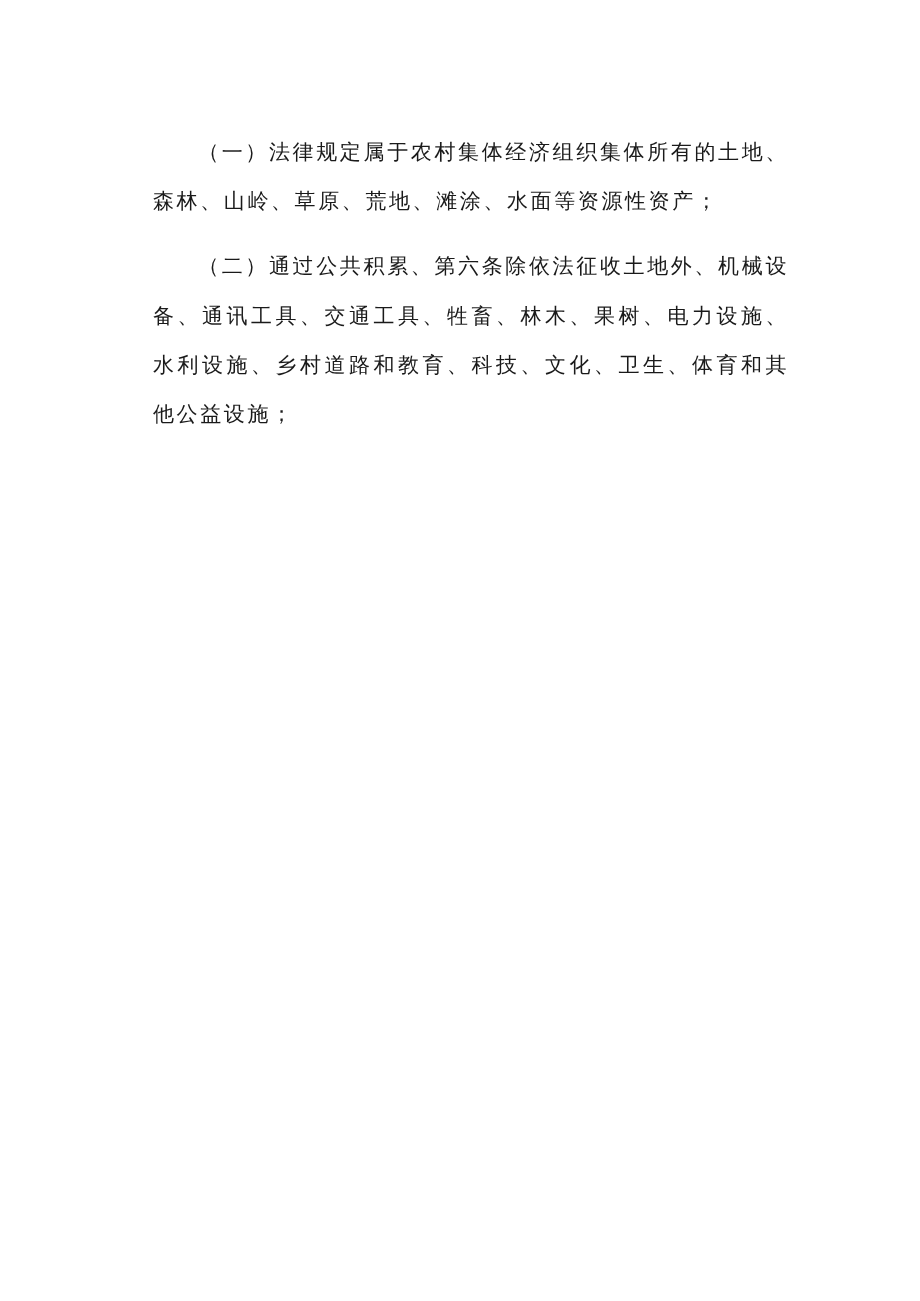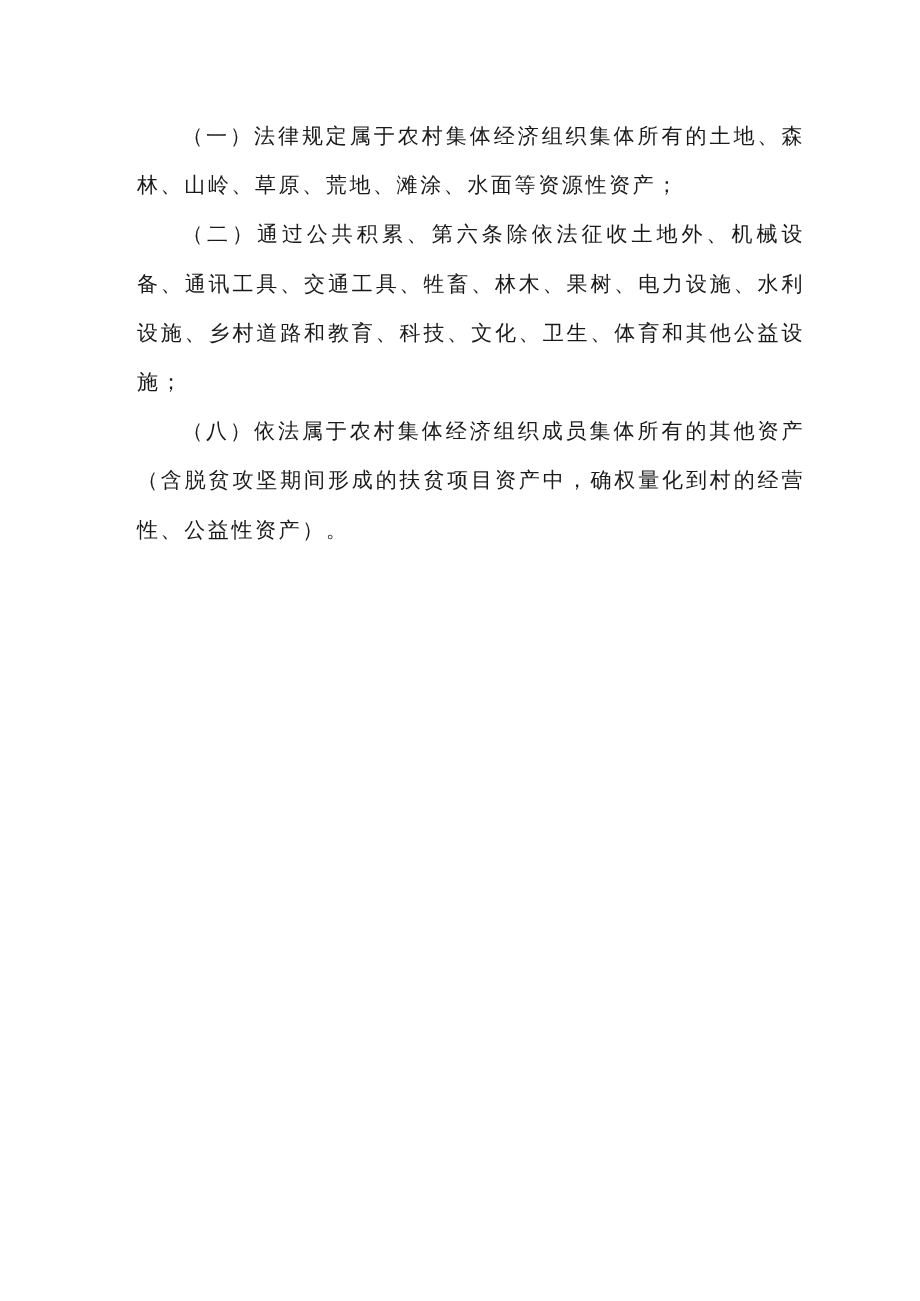--- a/index.html
+++ b/index.html
@@ -15,30 +15,29 @@
       font-family: "DejaVu Serif", "Liberation Serif", serif;
       color: #1a1a1a;
     }
     .page {
       position: absolute;
       left: 137px;
       top: 112px;
       width: 668px;
     }
     .para {
-      margin: 0;
+      margin: 16px;
       font-size: 21px;
       line-height: 49.2px;
       text-indent: 45px;
       letter-spacing: 2.6px;
       text-align: justify;
       text-justify: inter-character;
       word-break: break-all;
     }
   </style>
 </head>
 <body>
 
 <div class="page">
   <p class="para">（一）法律规定属于农村集体经济组织集体所有的土地、森林、山岭、草原、荒地、滩涂、水面等资源性资产；</p>
   <p class="para">（二）通过公共积累、第六条除依法征收土地外、机械设备、通讯工具、交通工具、牲畜、林木、果树、电力设施、水利设施、乡村道路和教育、科技、文化、卫生、体育和其他公益设施；</p>
-  <p class="para">（八）依法属于农村集体经济组织成员集体所有的其他资产（含脱贫攻坚期间形成的扶贫项目资产中，确权量化到村的经营性、公益性资产）。</p>
 </div>
 
 </body></html>

